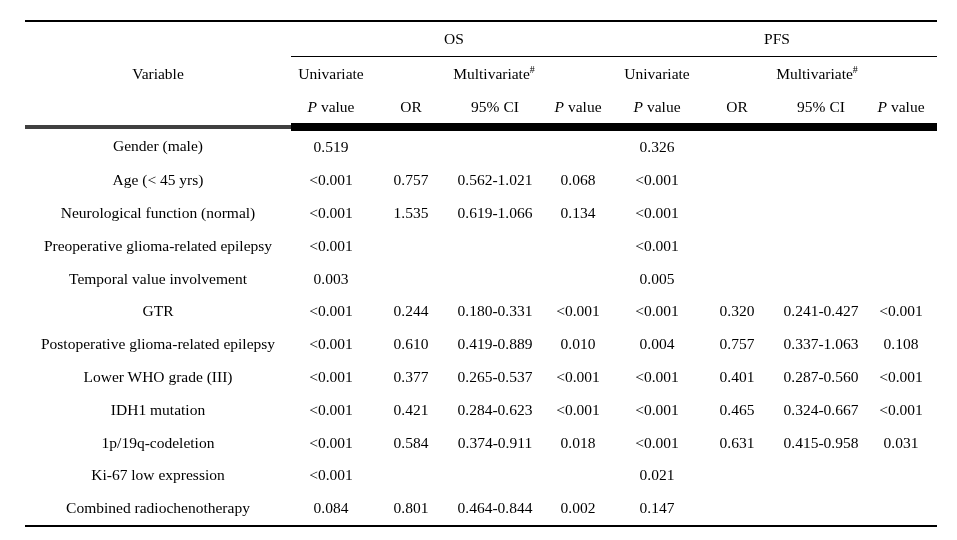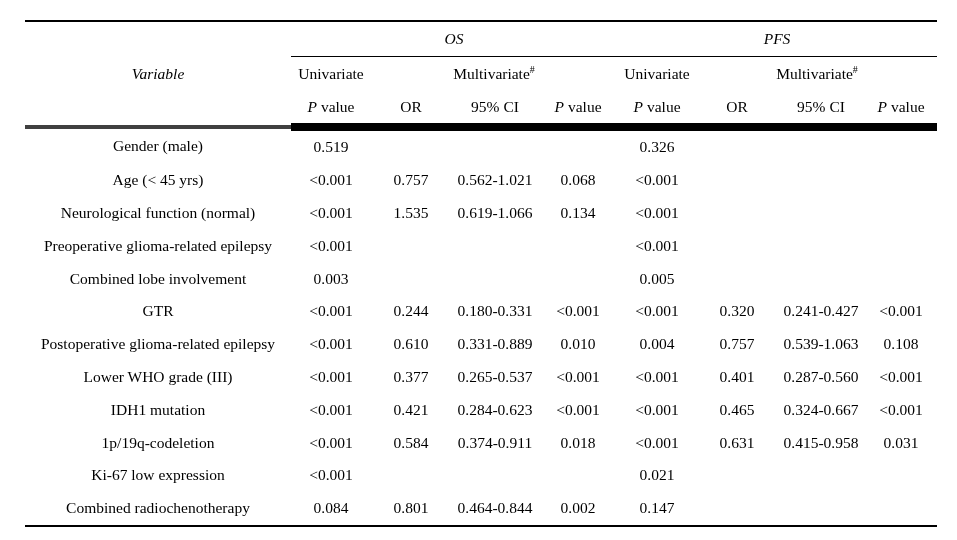--- a/index.html
+++ b/index.html
@@ -28,21 +28,21 @@
     border-bottom: 2px solid #000;
   }
   td, th {
     font-weight: normal;
     text-align: center;
     vertical-align: middle;
     padding: 0;
     overflow: hidden;
     white-space: nowrap;
   }
-  tr.h1 td, tr.h1 th { height: 34px; font-style: italic; }
+  tr.h1 td, tr.h1 th { height: 34px; }
   tr.h2 td { height: 33px; }
   tr.h3 td { height: 33px; border-bottom: 8px solid #000000; }
   td.var-head { border-bottom: 4px solid #404040; }
   th.group { border-bottom: 1.5px solid #000; }
   tbody td { height: 32.8px; }
   .p-ital { font-style: italic; margin-right: 4px; }
   sup.mark {
     font-size: 10px;
     vertical-align: super;
     line-height: 0;
@@ -142,21 +142,21 @@
           <td>&lt;0.001</td>
           <td></td>
           <td></td>
           <td></td>
           <td>&lt;0.001</td>
           <td></td>
           <td></td>
           <td></td>
         </tr>
         <tr>
-          <td>Combined lobe involvement</td>
+          <td>Temporal value involvement</td>
           <td>0.003</td>
           <td></td>
           <td></td>
           <td></td>
           <td>0.005</td>
           <td></td>
           <td></td>
           <td></td>
         </tr>
         <tr>
@@ -167,25 +167,25 @@
           <td>&lt;0.001</td>
           <td>&lt;0.001</td>
           <td>0.320</td>
           <td>0.241-0.427</td>
           <td>&lt;0.001</td>
         </tr>
         <tr>
           <td>Postoperative glioma-related epilepsy</td>
           <td>&lt;0.001</td>
           <td>0.610</td>
-          <td>0.331-0.889</td>
+          <td>0.419-0.889</td>
           <td>0.010</td>
           <td>0.004</td>
           <td>0.757</td>
-          <td>0.539-1.063</td>
+          <td>0.337-1.063</td>
           <td>0.108</td>
         </tr>
         <tr>
           <td>Lower WHO grade (III)</td>
           <td>&lt;0.001</td>
           <td>0.377</td>
           <td>0.265-0.537</td>
           <td>&lt;0.001</td>
           <td>&lt;0.001</td>
           <td>0.401</td>

